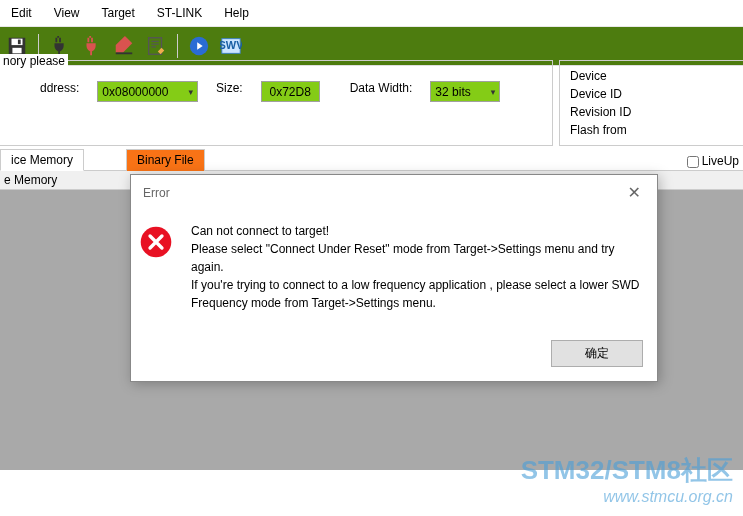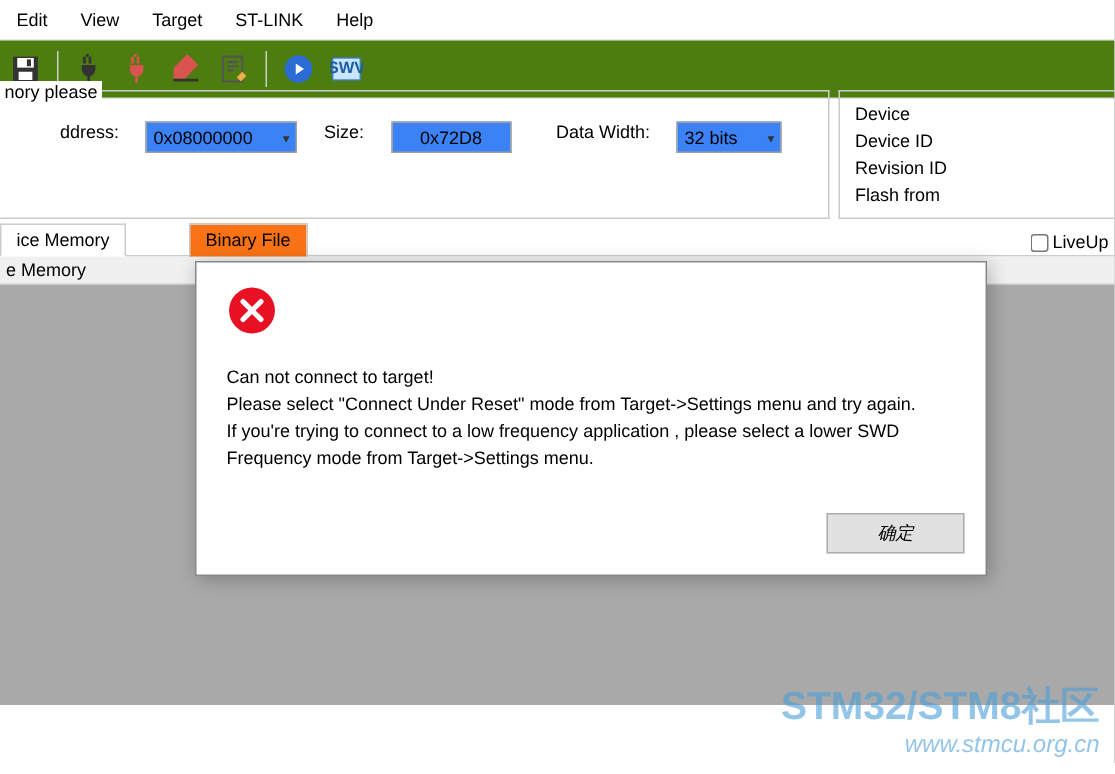--- a/index.html
+++ b/index.html
@@ -10,24 +10,24 @@
     
     .toolbar { background: #4d7c0f; padding: 6px 4px; display: flex; gap: 6px; align-items: center; border-bottom: 1px solid #e0e0e0; }
     .tb-btn { width: 26px; height: 26px; display: flex; align-items: center; justify-content: center; cursor: pointer; }
     .tb-sep { width: 1px; height: 24px; background: #ccc; margin: 0 2px; }
     
     .panel-row { display: flex; }
     .memory-display { border: 1px solid #ccc; border-left: none; margin-top: -6px; padding: 12px 8px 10px; position: relative; flex: 1; }
     .memory-display .legend { position: absolute; top: -7px; left: 0px; background: #fff; padding: 0 3px; font-size: 12px; }
     .md-row { display: flex; gap: 18px; margin-top: 8px; margin-left: 32px; }
     .md-label { font-size: 12px; }
-    .combo, .textfield { border: 1px solid #a0a0a0; padding: 1px 4px; height: 21px; font-size: 12px; background: #3b82f6; }
+    .combo, .textfield { border: 1px solid #a0a0a0; padding: 1px 4px; height: 21px; font-size: 12px; background: #84cc16; }
     .combo { display: flex; align-items: center; gap: 20px; padding-right: 4px; }
     .combo .caret { font-size: 9px; color: #333; }
-    .textfield { width: 80px; text-align: center; display: flex; align-items: center; justify-content: center; }
+    .textfield { width: 59px; text-align: center; display: flex; align-items: center; justify-content: center; }
     
     .device-panel { border: 1px solid #ccc; border-right: none; margin-top: -6px; margin-left: 6px; padding: 6px 10px; width: 184px; }
     .device-panel table { width: 100%; border-collapse: collapse; }
     .device-panel td { padding: 2px 0; font-size: 12px; }
     
     .tabs { display: flex; border-bottom: 1px solid #ccc; margin-top: 2px; gap: 40px; }
     .tab { padding: 3px 10px; border: 1px solid #ccc; border-bottom: none; margin-right: 2px; background: #f97316; font-size: 12px; cursor: pointer; position: relative; top: 1px; }
     .tab.active { background: #fff; border-bottom: 1px solid #fff; }
     .liveup { margin-left: auto; padding: 2px 4px; display: flex; align-items: flex-end; gap: 3px; font-size: 12px; }
     .liveup input { width: 12px; height: 12px; }
@@ -37,24 +37,24 @@
     .content-area { background: #a9a9a9; height: 280px; }
     
     .watermark { position: absolute; bottom: 10px; right: 10px; text-align: right; }
     .watermark .line1 { color: #4a9fd8; font-weight: bold; font-size: 26px; opacity: 0.6; }
     .watermark .line2 { color: #4a9fd8; font-size: 16px; font-style: italic; opacity: 0.6; }
     
     .modal-backdrop { position: absolute; inset: 0; display: flex; align-items: flex-start; justify-content: center; }
     .dialog { position: absolute; top: 174px; left: 130px; width: 528px; background: #fff; border: 1px solid #888; box-shadow: 2px 2px 12px rgba(0,0,0,0.25); }
     .dialog-title { padding: 8px 12px; font-size: 12px; display: flex; justify-content: space-between; align-items: center; color: #666; }
     .dialog-close { font-size: 16px; color: #666; cursor: pointer; padding: 0 4px; font-weight: 100; }
-    .dialog-body { padding: 12px 20px 20px; display: flex; gap: 18px; flex-direction: column; }
+    .dialog-body { padding: 12px 8px 20px; display: flex; gap: 18px; }
     .error-icon { width: 34px; height: 34px; flex-shrink: 0; margin-top: 3px; }
     .dialog-text { font-size: 12px; line-height: 1.5; color: #000; }
-    .dialog-footer { padding: 8px 14px 14px; display: flex; justify-content: flex-end; font-style: italic; }
+    .dialog-footer { padding: 8px 14px 14px; display: flex; justify-content: flex-end; }
     .dialog-btn { padding: 4px 0; width: 92px; background: #e1e1e1; border: 1px solid #adadad; cursor: pointer; text-align: center; font-size: 12px; }
   </style>
 </head>
 <body>
 
 <div class="menubar">
   <div class="menu-item">Edit</div>
   <div class="menu-item">View</div>
   <div class="menu-item">Target</div>
   <div class="menu-item">ST-LINK</div>
@@ -163,20 +163,24 @@
 
 <div class="content-area"></div>
 
 <div class="watermark">
   <div class="line1">STM32/STM8社区</div>
   <div class="line2">www.stmcu.org.cn</div>
 </div>
 
 <div class="modal-backdrop">
   <div class="dialog">
+    <div class="dialog-title">
+      <span>Error</span>
+      <span class="dialog-close">✕</span>
+    </div>
     <div class="dialog-body">
       <svg class="error-icon" viewBox="0 0 40 40">
         <circle cx="20" cy="20" r="18" fill="#e81123"></circle>
         <path d="M13 13l14 14M27 13L13 27" stroke="#fff" stroke-width="4" stroke-linecap="round"></path>
       </svg>
       <div class="dialog-text">
         <div>Can not connect to target!</div>
         <div>Please select "Connect Under Reset" mode from Target-&gt;Settings menu and try again.</div>
         <div>If you're trying to connect to a low frequency application , please select a lower SWD Frequency mode from Target-&gt;Settings menu.</div>
       </div>

